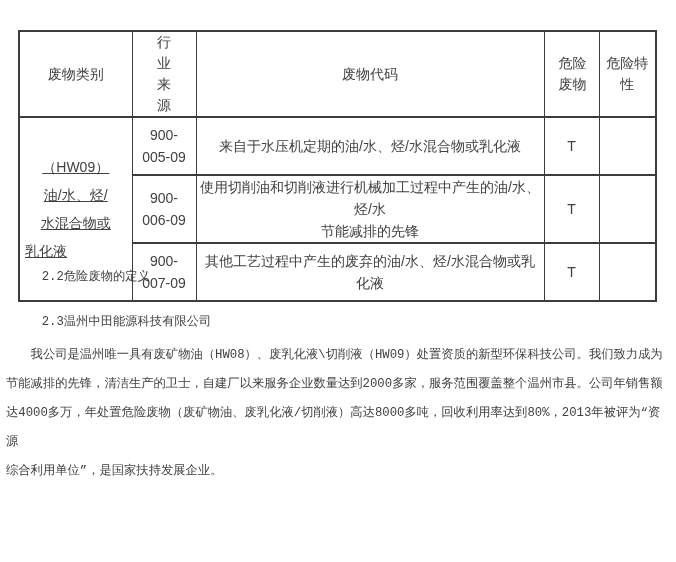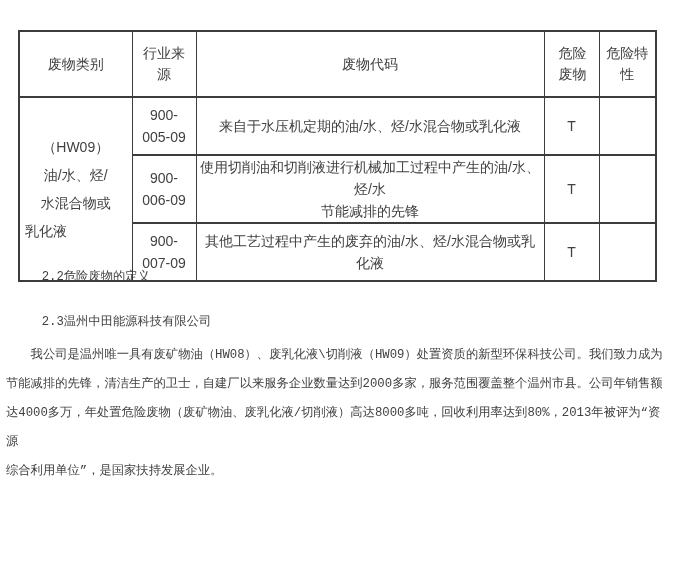--- a/index.html
+++ b/index.html
@@ -36,26 +36,26 @@
     vertical-align: middle;
     padding: 0 4px;
     line-height: 21px;
     overflow: hidden;
   }
   .waste-table thead tr { height: 43px; }
   .waste-table tbody tr.r1 { height: 45px; }
   .waste-table tbody tr.r2 { height: 43px; }
   .waste-table tbody tr.r3 { height: 39px; }
 
-  .waste-table th.h-source  { padding: 0 4px; }
+  .waste-table th.h-source  { padding: 0 24px; }
   .waste-table th.h-hazard  { padding: 11px 12px; text-align: right; }
   .waste-table th.h-charact { padding: 0 0; }
 
   td.cell-category { padding: 0 5px; line-height: 28px; }
-  td.cell-category .cat-line { text-align: center; }
+  td.cell-category .cat-line { text-align: center; text-decoration: underline; }
   td.cell-category .cat-line:last-child { text-align: left; }
 
   td.cell-code { padding: 6px 7px; line-height: 22px; white-space: pre-line; }
   td.cell-desc { padding: 0 3px; line-height: 22px; white-space: pre-line; }
   td.cell-haz  { padding: 0 12px; }
   td.cell-char { padding: 0 5px; }
 
   
   .content {
     position: absolute;

